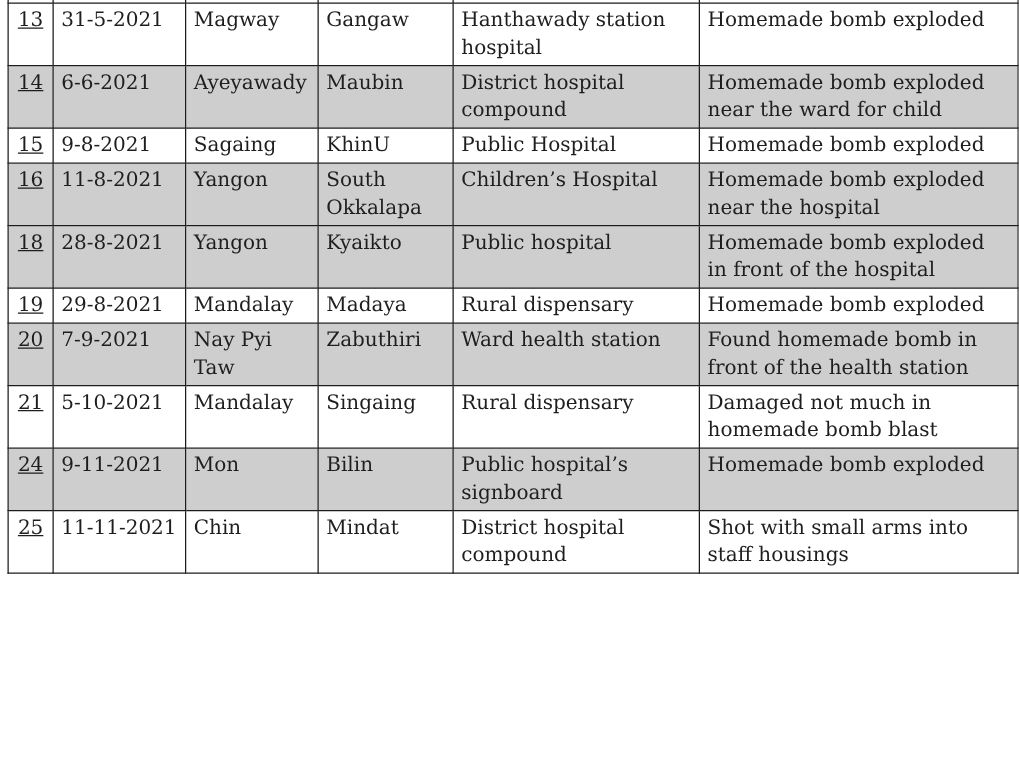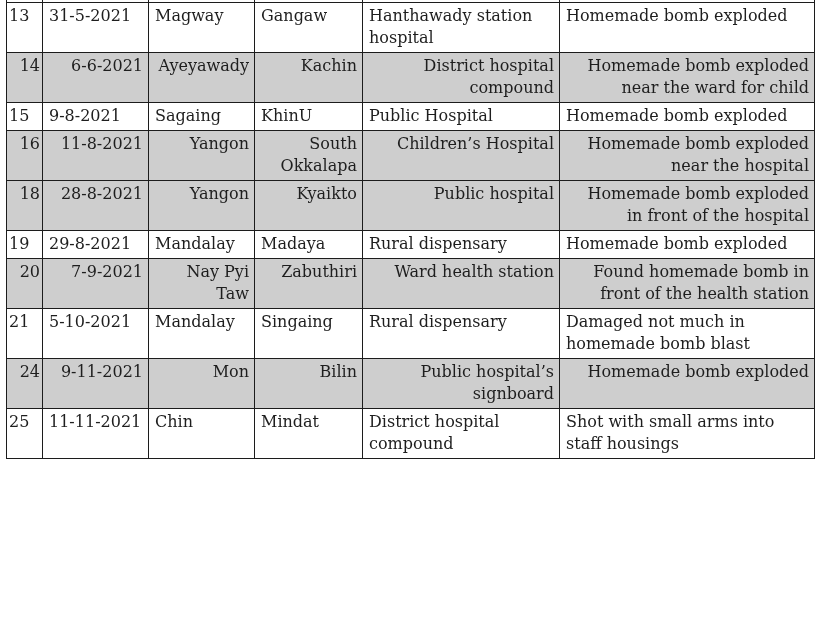--- a/index.html
+++ b/index.html
@@ -22,24 +22,26 @@
     border: 1px solid #1c1c1c;
     vertical-align: top;
     padding: 2px 5px 3px 6px;
     font-size: 16px;
     line-height: 22px;
     color: #1e1e1e;
     white-space: pre-line;
     overflow: hidden;
   }
   table.incident-table td.no {
+    text-align: center;
     padding-left: 2px;
     padding-right: 2px;
+    text-decoration: underline;
   }
-  tr.shaded td { background: #cecece; text-align: right; }
+  tr.shaded td { background: #cecece; }
   tr.stub td {
     height: 2px;
     padding: 0;
     border-top: none;
     background: #ffffff;
   }
   col.c-no       { width: 36px; }
   col.c-date     { width: 106px; }
   col.c-region   { width: 106px; }
   col.c-township { width: 108px; }
@@ -74,21 +76,21 @@
         <td class="region">Magway</td>
         <td class="township">Gangaw</td>
         <td class="place">Hanthawady station
 hospital</td>
         <td class="description">Homemade bomb exploded</td>
       </tr>
       <tr class="shaded">
         <td class="no">14</td>
         <td class="date">6-6-2021</td>
         <td class="region">Ayeyawady</td>
-        <td class="township">Kachin</td>
+        <td class="township">Maubin</td>
         <td class="place">District hospital
 compound</td>
         <td class="description">Homemade bomb exploded
 near the ward for child</td>
       </tr>
       <tr>
         <td class="no">15</td>
         <td class="date">9-8-2021</td>
         <td class="region">Sagaing</td>
         <td class="township">KhinU</td>

